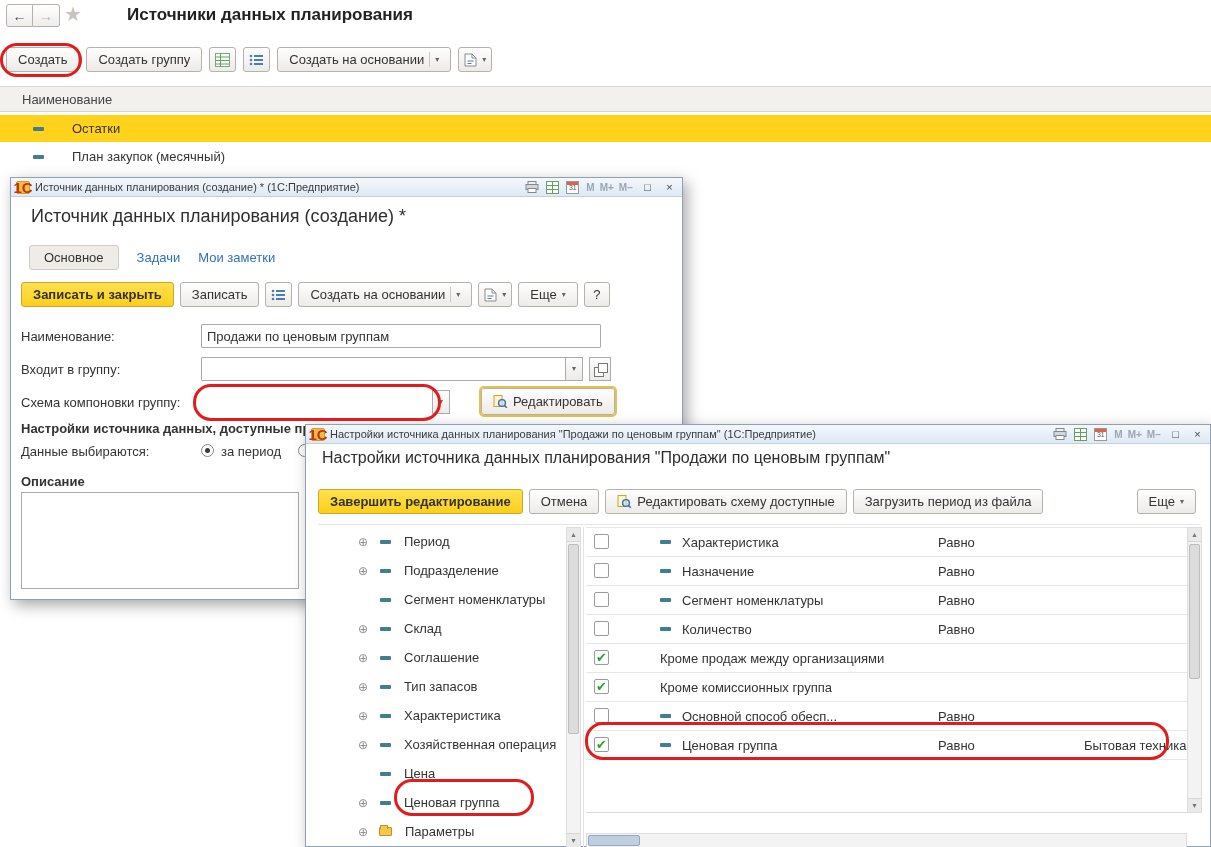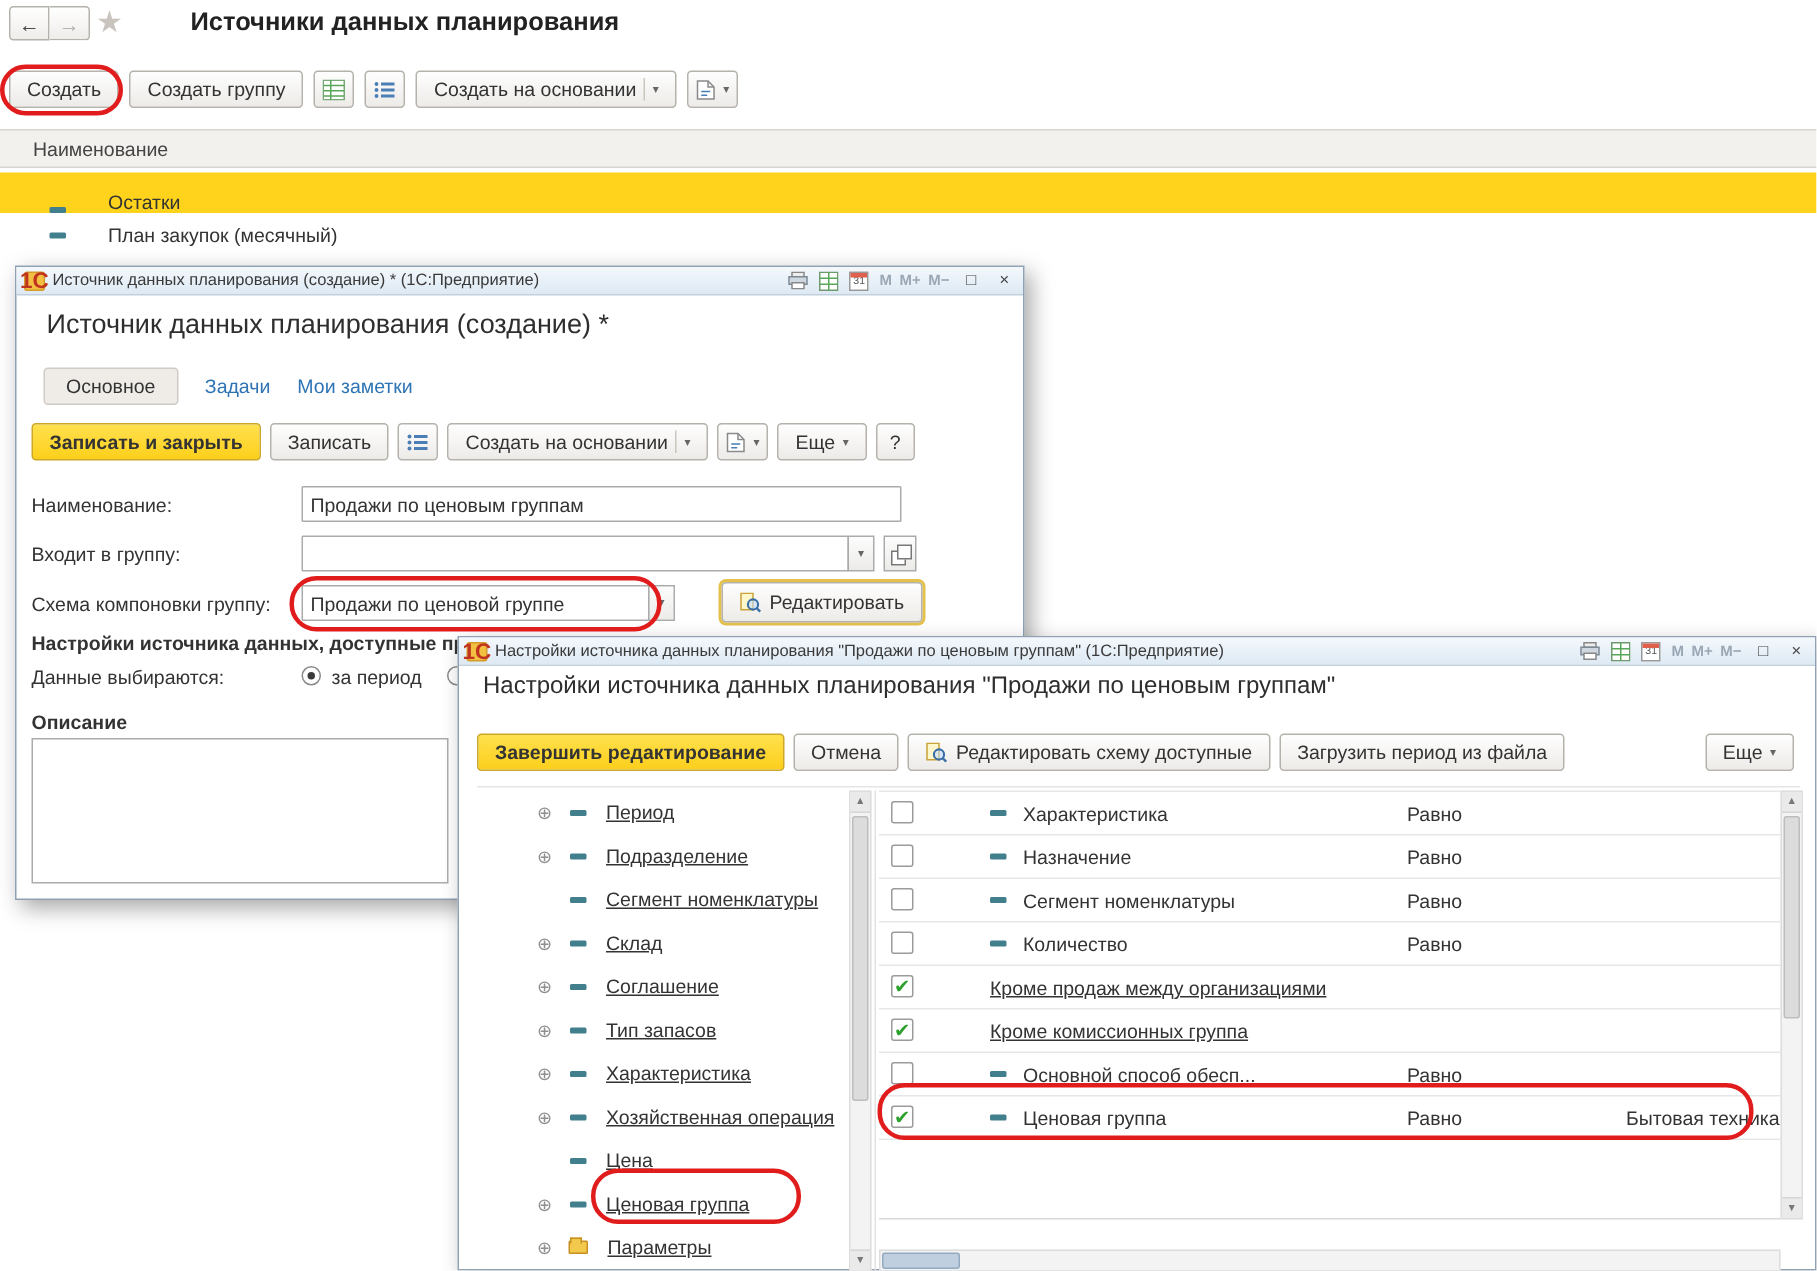--- a/index.html
+++ b/index.html
@@ -80,28 +80,28 @@
 .d2-heading{left:16px;top:24px;font-size:16px;}
 .d2-toolbar{position:absolute;left:12px;top:64px;right:14px;display:flex;gap:6px;align-items:center;}
 .d2-toolbar .spacer{flex:1;}
 .tb-divider{position:absolute;left:12px;top:99px;width:882px;height:1px;background:#e5e5e5;}
 .tree{position:absolute;left:12px;top:102px;width:248px;height:321px;overflow:hidden;}
 .tree-row{position:absolute;left:0;width:100%;height:29px;display:flex;align-items:center;}
 .expand{width:14px;text-align:center;color:#8f8f8f;font-size:12px;margin-left:38px;line-height:1;}
 .expand.none{visibility:hidden;}
 .tree-row .dash{margin-left:10px;}
 .tree-row .folder{margin-left:9px;}
-.tree-row .tlabel{margin-left:13px;white-space:nowrap;text-decoration:underline;}
+.tree-row .tlabel{margin-left:13px;white-space:nowrap;}
 .split{position:absolute;left:277px;top:102px;width:1px;height:321px;background:#e2e2e2;}
 .conds{position:absolute;left:280px;top:102px;width:601px;height:286px;border-bottom:1px solid #d9d9d9;border-top:1px solid #e7e7e7;}
 .cond-row{position:absolute;left:0;width:100%;height:29px;border-bottom:1px solid #e7e7e7;}
 .cond-row .checkbox{position:absolute;left:8px;top:6px;}
 .cond-row .dash{position:absolute;left:74px;top:12px;}
 .cond-row .clabel{position:absolute;left:96px;top:7px;white-space:nowrap;}
-.cond-row .clabel.wide{left:74px;text-decoration:underline;}
+.cond-row .clabel.wide{left:74px;}
 .cond-row .ccomp{position:absolute;left:352px;top:7px;}
 .cond-row .cval{position:absolute;left:498px;top:7px;white-space:nowrap;}
 
 
 .vscroll{position:absolute;width:15px;background:#f3f3f3;border:1px solid #ddd;}
 .sarrow{position:absolute;left:0;width:13px;height:14px;display:flex;align-items:center;justify-content:center;
         font-size:7px;color:#777;background:#eaeaea;border-bottom:1px solid #d6d6d6;}
 .sarrow.bottom{border-top:1px solid #d6d6d6;border-bottom:none;}
 .vthumb{position:absolute;left:1px;width:11px;background:#dcdcdc;border:1px solid #bdbdbd;border-radius:2px;}
 .hscroll{position:absolute;height:15px;background:#f3f3f3;border:1px solid #ddd;}
@@ -163,21 +163,21 @@
           <path d="M3.5 8h6M3.5 10.5h4" stroke="#4a7eb5"></path>
         </svg>
       </span>
     <span class="caret">▾</span>
   </button>
 </div>
 
 <div class="list-header">
   <span>Наименование</span>
 </div>
-<div class="list-row selected" style="top:115px;align-items:flex-end;">
+<div class="list-row selected" style="top:115px;">
   <span class="dash"></span>
   <span class="rlabel">Остатки</span>
 </div>
 <div class="list-row" style="top:143px;">
   <span class="dash"></span>
   <span class="rlabel">План закупок (месячный)</span>
 </div>
 
 <div class="window dlg1">
   <div class="titlebar">
@@ -263,21 +263,20 @@
   <div class="frm-label" style="top:184px;">Входит в группу:</div>
   <input class="field" style="left: 190px; top: 179px; width: 365px;" value="">
   <span class="combo-btn" style="left:554px;top:179px;">
       <span class="caret">▾</span>
     </span>
   <span class="sqbtn" style="left:578px;top:179px;">
       <span class="sq2"></span>
     </span>
 
   <div class="frm-label" style="top:217px;">Схема компоновки группу:</div>
-  <input class="field" style="left: 190px; top: 212px; width: 232px;" value="Продажи по ценовой группе">
   <span class="combo-btn" style="left:421px;top:212px;">
       <span class="caret">▾</span>
     </span>
   <button class="btn edit-btn">
     <span class="tbico">
         <svg width="15" height="14">
           <rect x="1" y="0.5" width="8" height="11" fill="#fff7cc" stroke="#caa23a"></rect>
           <circle cx="9" cy="8" r="3.4" fill="rgba(190,220,255,.55)" stroke="#3a6ea5" stroke-width="1.4"></circle>
           <line x1="11.5" y1="10.5" x2="13.8" y2="12.8" stroke="#3a6ea5" stroke-width="1.6"></line>
         </svg>

